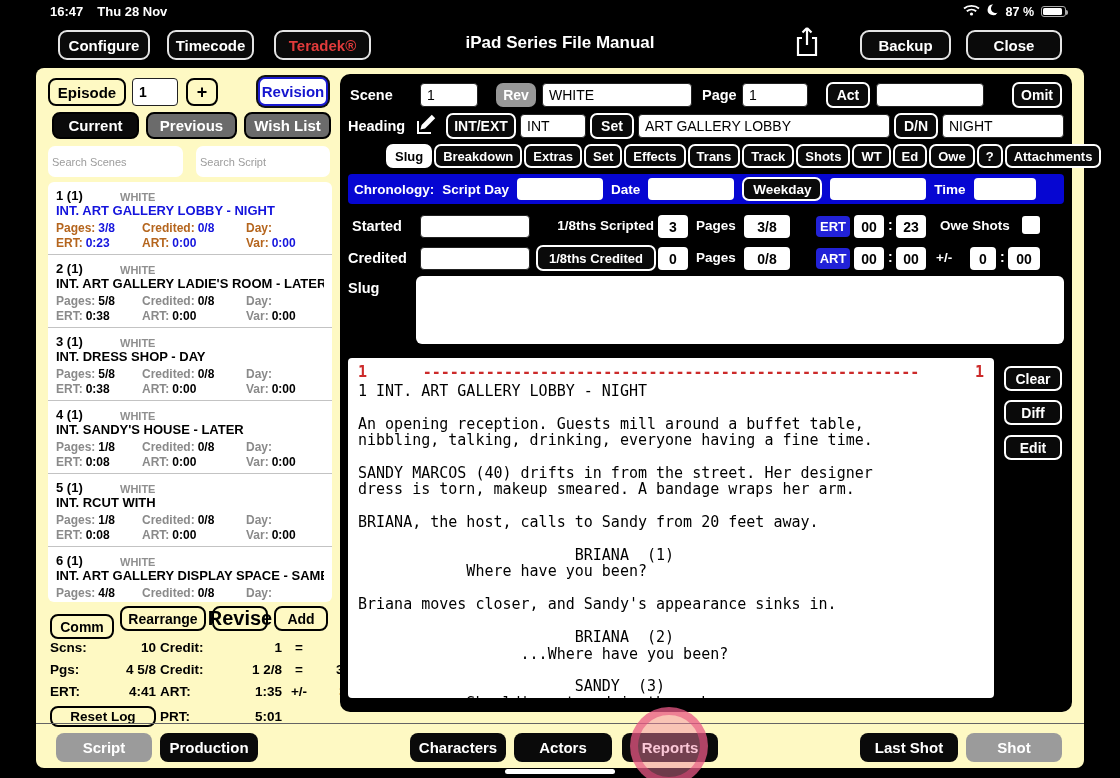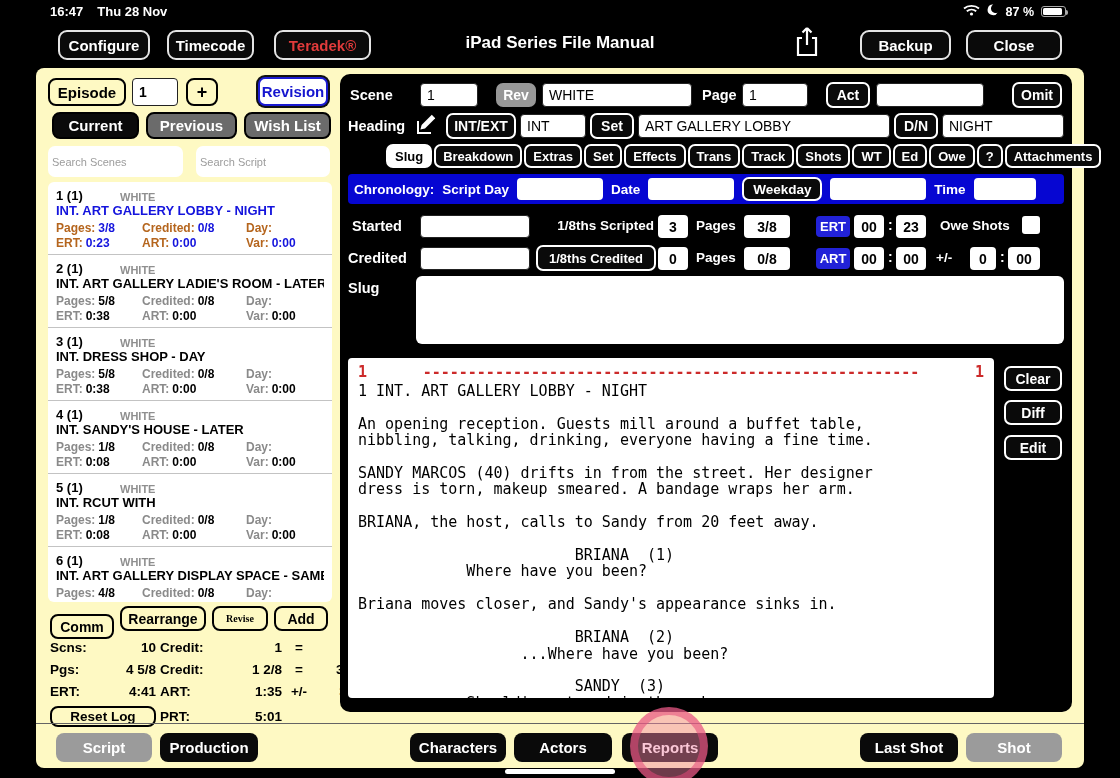--- a/index.html
+++ b/index.html
@@ -235,21 +235,21 @@
         <span class="si-c1"><span class="si-label">Pages:</span><span class="si-val">4/8</span></span>
         <span class="si-c2"><span class="si-label">Credited:</span><span class="si-val">0/8</span></span>
         <span class="si-c3"><span class="si-label">Day:</span><span class="si-val"></span></span>
       </div>
     </div>
 
   </div>
 
   <div class="btn-outline-black abs" style="left:14px; top:538px; width:64px; height:25px; font-size:14px;margin-top:8px;">Comm</div>
   <div class="btn-outline-black abs" style="left:84px; top:538px; width:86px; height:25px; font-size:14px;">Rearrange</div>
-  <div class="btn-outline-black abs" style="left:176px; top:538px; width:56px; height:25px; font-size:10px;font-family:Liberation Serif, serif;">Revise</div>
+  <div class="btn-outline-black abs" style="left:176px; top:538px; width:56px; height:25px; font-size:20px;">Revise</div>
   <div class="btn-outline-black abs" style="left:238px; top:538px; width:54px; height:25px; font-size:14px;">Add</div>
 
   <div class="stats-grid">
     <span>Scns:</span>
     <span class="stat-val">10</span>
     <span>Credit:</span>
     <span class="stat-val">1</span>
     <span class="stat-eq">=</span>
     <span class="stat-val">9</span>
 

